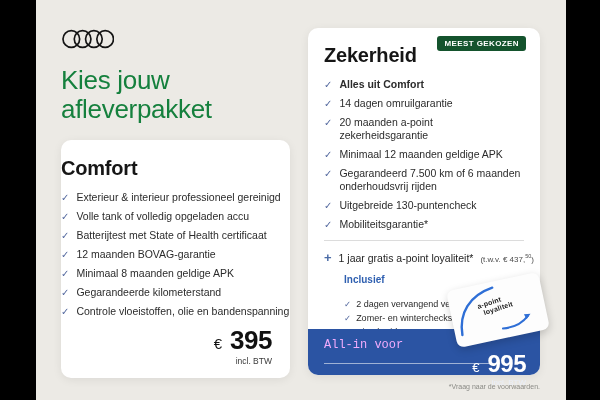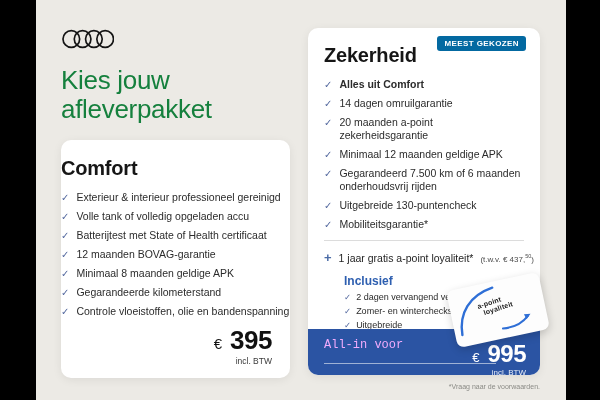--- a/index.html
+++ b/index.html
@@ -27,49 +27,49 @@
   .check-text { font-size:10.5px; line-height:13px; color:#2b2b2b; }
   .bold { font-weight:700; }
 
   .price-block { position:absolute; right:18px; bottom:12px; text-align:right; color:#111; }
   .price-line { font-weight:700; white-space:nowrap; }
   .price-cur { font-size:15px; font-weight:400; }
   .price-amt { font-size:26px; letter-spacing:-0.5px;margin-left:8px; }
   .price-note { font-size:8.5px; color:#3a3a3a; margin-top:0px; }
 
   
-  .badge { position:absolute; top:8px; right:14px; background:#0369a1; color:#fff;
+  .badge { position:absolute; top:8px; right:14px; background:#14532d; color:#fff;
            font-size:8px; font-weight:700; letter-spacing:0.4px; padding:3px 7px; border-radius:3px; }
   .divider { border:none; border-top:1px solid #dcdcdc; margin:9px 0 10px 0; }
 
   .bonus-row { display:flex; gap:7px; align-items:baseline; }
   .plus { color:#4a6ba6; font-size:13px; font-weight:700; line-height:13px; }
   .bonus-label { font-size:10.5px; font-weight:400; color:#1f1f1f; line-height:13px; white-space:nowrap; }
   .bonus-note { font-size:8px; color:#4c4c4c; white-space:nowrap; }
   .bonus-note sup { font-size:5.5px; }
 
   .inclusief { margin:9px 0 0 20px; }
-  .inclusief-label { color:#2e5fb0; font-size:12px; font-weight:700; margin-bottom:4px; }
+  .inclusief-label { color:#2e5fb0; font-size:10px; font-weight:700; margin-bottom:14px; }
   .sub-row { display:flex; gap:5px; margin-bottom:2.5px; }
   .sub-check { color:#54699f; font-size:8.5px; line-height:11.5px; }
   .sub-text { font-size:9px; line-height:11.5px; color:#2b2b2b; }
 
   .loyalty-card { position:absolute; right:-5px; bottom:36px; width:94px; height:58px; background:#fdfdfd;
                   border-radius:7px; box-shadow:0 3px 8px rgba(0,0,0,0.18);
                   transform:rotate(-12deg); z-index:3; overflow:hidden; }
   .loyalty-card svg { position:absolute; left:0; top:0; }
   .loyalty-text { position:absolute; left:28px; top:16px; transform:rotate(-6deg);
                   font-size:7px; font-weight:700; color:#222; line-height:8px; letter-spacing:0.2px; }
   .loyalty-text .l2 { margin-left:4px; }
 
   .blue-footer { position:absolute; left:0; bottom:0; width:232px; height:46px; background:#2b54a3;
                  border-radius:0 0 10px 10px; padding:9px 16px; z-index:2; }
   .footer-label { color:#f0abfc; font-size:12px;font-family:Liberation Mono, monospace; }
   .footer-rule { position:absolute; left:16px; bottom:11px; width:172px; height:1px; background:rgba(255,255,255,0.55); }
-  .footer-price { position:absolute; right:14px; top:11px; text-align:right; color:#fff; }
+  .footer-price { position:absolute; right:14px; top:21px; text-align:right; color:#fff; }
   .footer-price .price-cur { font-size:13px; }
   .footer-price .price-amt { font-size:24px; }
   .footer-price .price-note { color:#e9eef8; font-size:8px; }
 
   .footnote { position:absolute; right:26px; top:383px; font-size:7px; color:#8a8a85; }
 </style>
 </head>
 <body>
 
 <div class="stage">

